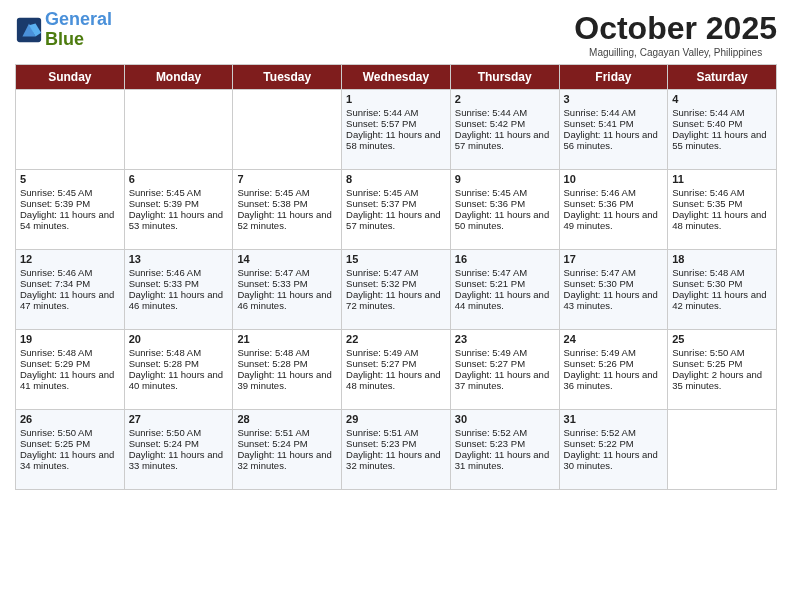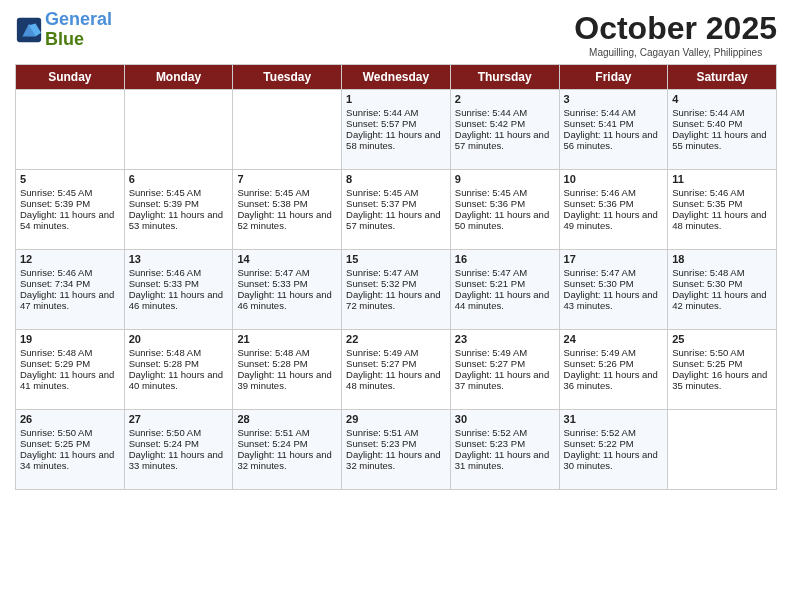--- a/index.html
+++ b/index.html
@@ -275,21 +275,21 @@
           <td>
             <span class="day-num">24</span>
             <div>Sunrise: 5:49 AM</div>
             <div>Sunset: 5:26 PM</div>
             <div>Daylight: 11 hours and 36 minutes.</div>
           </td>
           <td>
             <span class="day-num">25</span>
             <div>Sunrise: 5:50 AM</div>
             <div>Sunset: 5:25 PM</div>
-            <div>Daylight: 16 hours and 35 minutes.</div>
+            <div>Daylight: 2 hours and 35 minutes.</div>
           </td>
         </tr>
         <tr>
           <td>
             <span class="day-num">26</span>
             <div>Sunrise: 5:50 AM</div>
             <div>Sunset: 5:25 PM</div>
             <div>Daylight: 11 hours and 34 minutes.</div>
           </td>
           <td>

